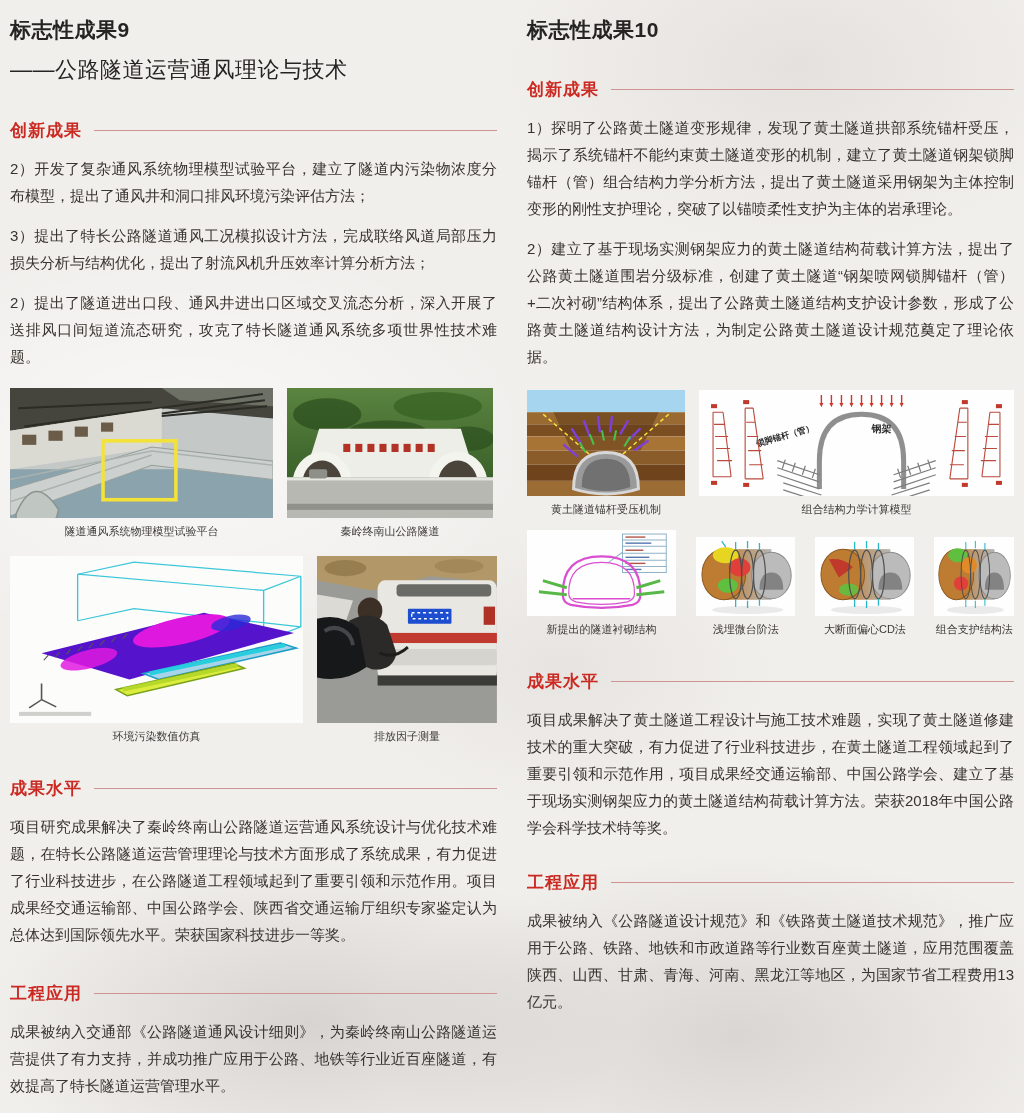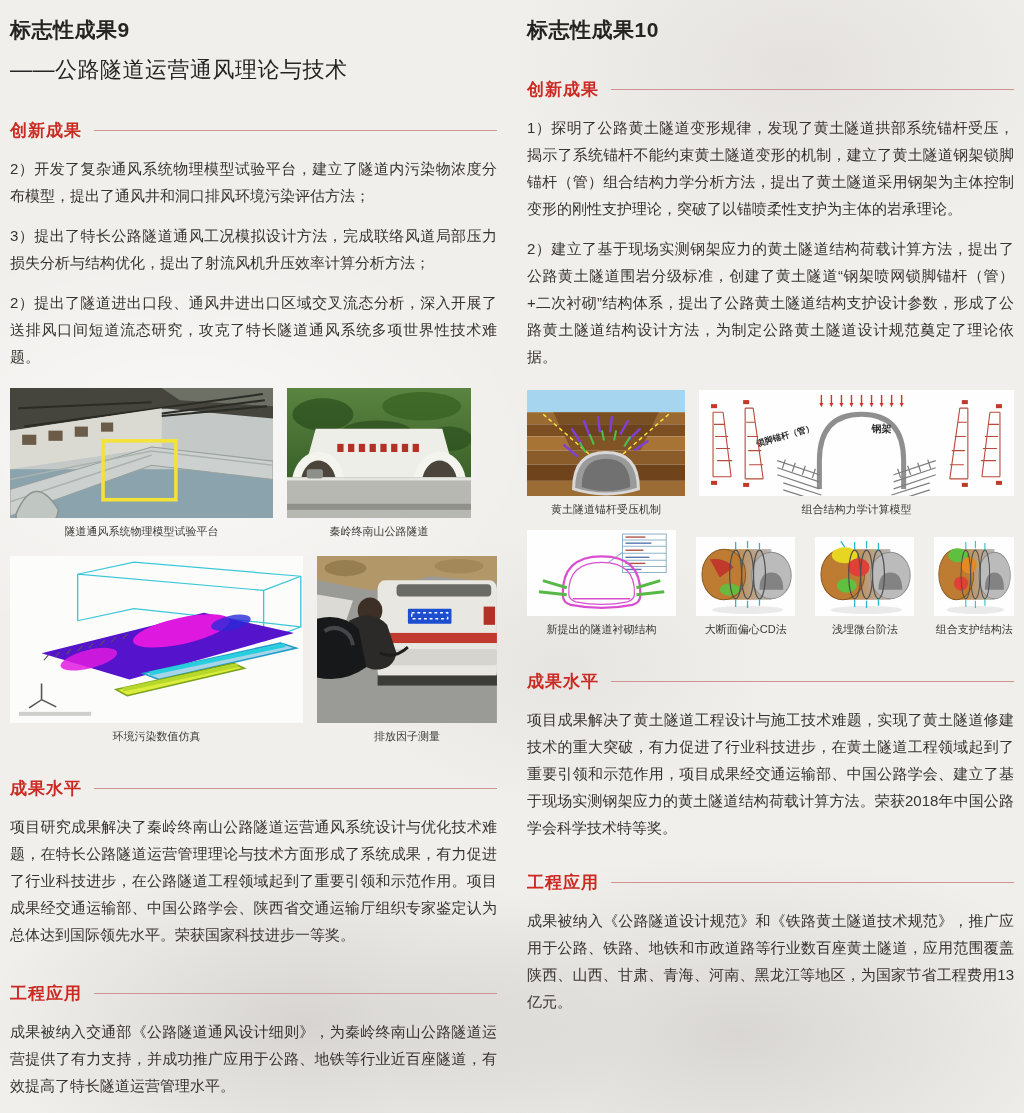--- a/index.html
+++ b/index.html
@@ -64,21 +64,21 @@
             <rect x="64" y="38" width="13" height="10" fill="#6a5c49"></rect>
             <rect x="90" y="34" width="12" height="9" fill="#6a5c49"></rect>
             <rect y="80" width="260" height="48" fill="#8ba3ad"></rect>
             <polygon points="0,100 140,58 260,72 260,90 140,76 0,126" fill="#ccd1cf" stroke="#97a09d" stroke-width="1"></polygon>
             <path d="M0,112 L140,66 M0,90 L140,62 L260,76" stroke="#aab2ae" stroke-width="1.5" fill="none"></path>
             <path d="M6,124 q18,-42 42,-4 l-2,8 q-20,8 -40,2 z" fill="#c0c6c2" stroke="#8b9390" stroke-width="1.5"></path>
             <rect x="92" y="52" width="72" height="58" fill="none" stroke="#f3e339" stroke-width="3.5"></rect>
           </svg>
           <figcaption class="cap">隧道通风系统物理模型试验平台</figcaption>
         </figure>
-        <figure style="width:184px">
+        <figure style="width:206px">
           <svg class="ph" viewBox="0 0 205 128" width="206" height="130" preserveAspectRatio="none">
             <defs>
               <linearGradient id="grn" x1="0" y1="0" x2="0" y2="1">
                 <stop offset="0" stop-color="#5a8440"></stop>
                   <stop offset="1" stop-color="#2c5220"></stop>
               </linearGradient>
             </defs>
             <rect width="205" height="128" fill="url(#grn)"></rect>
             <ellipse cx="40" cy="26" rx="34" ry="16" fill="#234417" opacity=".6"></ellipse>
             <ellipse cx="150" cy="18" rx="44" ry="14" fill="#35601f" opacity=".7"></ellipse>
@@ -263,46 +263,20 @@
             <path d="M46,68 h58" stroke="#d94fd0" stroke-width="1.4"></path>
             <g stroke="#57b847" stroke-width="3">
               <path d="M16,50 l24,7 M12,61 l28,3 M134,50 l-24,7 M138,61 l-28,3"></path>
             </g>
           </svg>
           <figcaption class="cap">新提出的隧道衬砌结构</figcaption>
         </figure>
         <figure style="width:101px">
           <svg class="ph" viewBox="0 0 100 78" width="101" height="79" preserveAspectRatio="none" style="background:#fefefe">
             <defs>
-                <linearGradient id="bod1" x1="0" y1="0" x2="1" y2="0">
-              <stop offset="0" stop-color="#c08036"></stop>
-                  <stop offset="1" stop-color="#b5b5b5"></stop>
-            </linearGradient>
-              </defs>
-            <ellipse cx="52" cy="72" rx="36" ry="4" fill="#000" opacity=".08"></ellipse>
-            <rect x="28" y="12" width="48" height="50" fill="url(#bod1)"></rect>
-            <ellipse cx="28" cy="37" rx="22" ry="25" fill="#bd7c32" stroke="#8a5a20" stroke-width="1"></ellipse>
-            <path d="M14,22 a22,16 0 0 1 24,8 l-14,10 z" fill="#c0392b"></path>
-            <ellipse cx="34" cy="52" rx="10" ry="6" fill="#5fc040" opacity=".9"></ellipse>
-            <ellipse cx="76" cy="38" rx="20" ry="23" fill="#bbbbbb" stroke="#8c8c8c" stroke-width="1"></ellipse>
-            <path d="M64,52 q0,-17 12,-17 q12,0 12,17 z" fill="#838383"></path>
-            <g fill="none" stroke="#4e4e4e" stroke-width="1.2">
-              <ellipse cx="40" cy="37" rx="6" ry="24"></ellipse>
-                <ellipse cx="52" cy="37" rx="6" ry="24"></ellipse>
-                <ellipse cx="64" cy="37" rx="6" ry="24"></ellipse>
-            </g>
-            <g stroke="#2ab8c8" stroke-width="1.3">
-              <path d="M40,12 v-7 M52,11 v-7 M64,13 v-7 M40,62 v7 M52,63 v7 M64,61 v7"></path>
-            </g>
-          </svg>
-          <figcaption class="cap">大断面偏心CD法</figcaption>
-        </figure>
-        <figure style="width:101px">
-          <svg class="ph" viewBox="0 0 100 78" width="101" height="79" preserveAspectRatio="none" style="background:#fefefe">
-            <defs>
                 <linearGradient id="bod2" x1="0" y1="0" x2="1" y2="0">
               <stop offset="0" stop-color="#c08036"></stop>
                   <stop offset="1" stop-color="#b5b5b5"></stop>
             </linearGradient>
               </defs>
             <ellipse cx="52" cy="72" rx="36" ry="4" fill="#000" opacity=".08"></ellipse>
             <rect x="28" y="12" width="48" height="50" fill="url(#bod2)"></rect>
             <ellipse cx="28" cy="37" rx="22" ry="25" fill="#bd7c32" stroke="#8a5a20" stroke-width="1"></ellipse>
             <ellipse cx="30" cy="18" rx="13" ry="8" fill="#e6d622"></ellipse>
             <ellipse cx="44" cy="30" rx="11" ry="9" fill="#e04038"></ellipse>
@@ -312,20 +286,46 @@
             <g fill="none" stroke="#4e4e4e" stroke-width="1.2">
               <ellipse cx="40" cy="37" rx="6" ry="24"></ellipse>
                 <ellipse cx="52" cy="37" rx="6" ry="24"></ellipse>
                 <ellipse cx="64" cy="37" rx="6" ry="24"></ellipse>
             </g>
             <g stroke="#2ab8c8" stroke-width="1.3">
               <path d="M40,12 v-7 M52,11 v-7 M64,13 v-7 M40,62 v7 M52,63 v7 M64,61 v7 M30,10 l-4,-6"></path>
             </g>
           </svg>
           <figcaption class="cap">浅埋微台阶法</figcaption>
+        </figure>
+        <figure style="width:101px">
+          <svg class="ph" viewBox="0 0 100 78" width="101" height="79" preserveAspectRatio="none" style="background:#fefefe">
+            <defs>
+                <linearGradient id="bod1" x1="0" y1="0" x2="1" y2="0">
+              <stop offset="0" stop-color="#c08036"></stop>
+                  <stop offset="1" stop-color="#b5b5b5"></stop>
+            </linearGradient>
+              </defs>
+            <ellipse cx="52" cy="72" rx="36" ry="4" fill="#000" opacity=".08"></ellipse>
+            <rect x="28" y="12" width="48" height="50" fill="url(#bod1)"></rect>
+            <ellipse cx="28" cy="37" rx="22" ry="25" fill="#bd7c32" stroke="#8a5a20" stroke-width="1"></ellipse>
+            <path d="M14,22 a22,16 0 0 1 24,8 l-14,10 z" fill="#c0392b"></path>
+            <ellipse cx="34" cy="52" rx="10" ry="6" fill="#5fc040" opacity=".9"></ellipse>
+            <ellipse cx="76" cy="38" rx="20" ry="23" fill="#bbbbbb" stroke="#8c8c8c" stroke-width="1"></ellipse>
+            <path d="M64,52 q0,-17 12,-17 q12,0 12,17 z" fill="#838383"></path>
+            <g fill="none" stroke="#4e4e4e" stroke-width="1.2">
+              <ellipse cx="40" cy="37" rx="6" ry="24"></ellipse>
+                <ellipse cx="52" cy="37" rx="6" ry="24"></ellipse>
+                <ellipse cx="64" cy="37" rx="6" ry="24"></ellipse>
+            </g>
+            <g stroke="#2ab8c8" stroke-width="1.3">
+              <path d="M40,12 v-7 M52,11 v-7 M64,13 v-7 M40,62 v7 M52,63 v7 M64,61 v7"></path>
+            </g>
+          </svg>
+          <figcaption class="cap">大断面偏心CD法</figcaption>
         </figure>
         <figure style="width:81px">
           <svg class="ph" viewBox="0 0 100 78" width="101" height="79" preserveAspectRatio="none" style="background:#fefefe">
             <defs>
                 <linearGradient id="bod3" x1="0" y1="0" x2="1" y2="0">
               <stop offset="0" stop-color="#c08036"></stop>
                   <stop offset="1" stop-color="#b5b5b5"></stop>
             </linearGradient>
               </defs>
             <ellipse cx="52" cy="72" rx="36" ry="4" fill="#000" opacity=".08"></ellipse>

